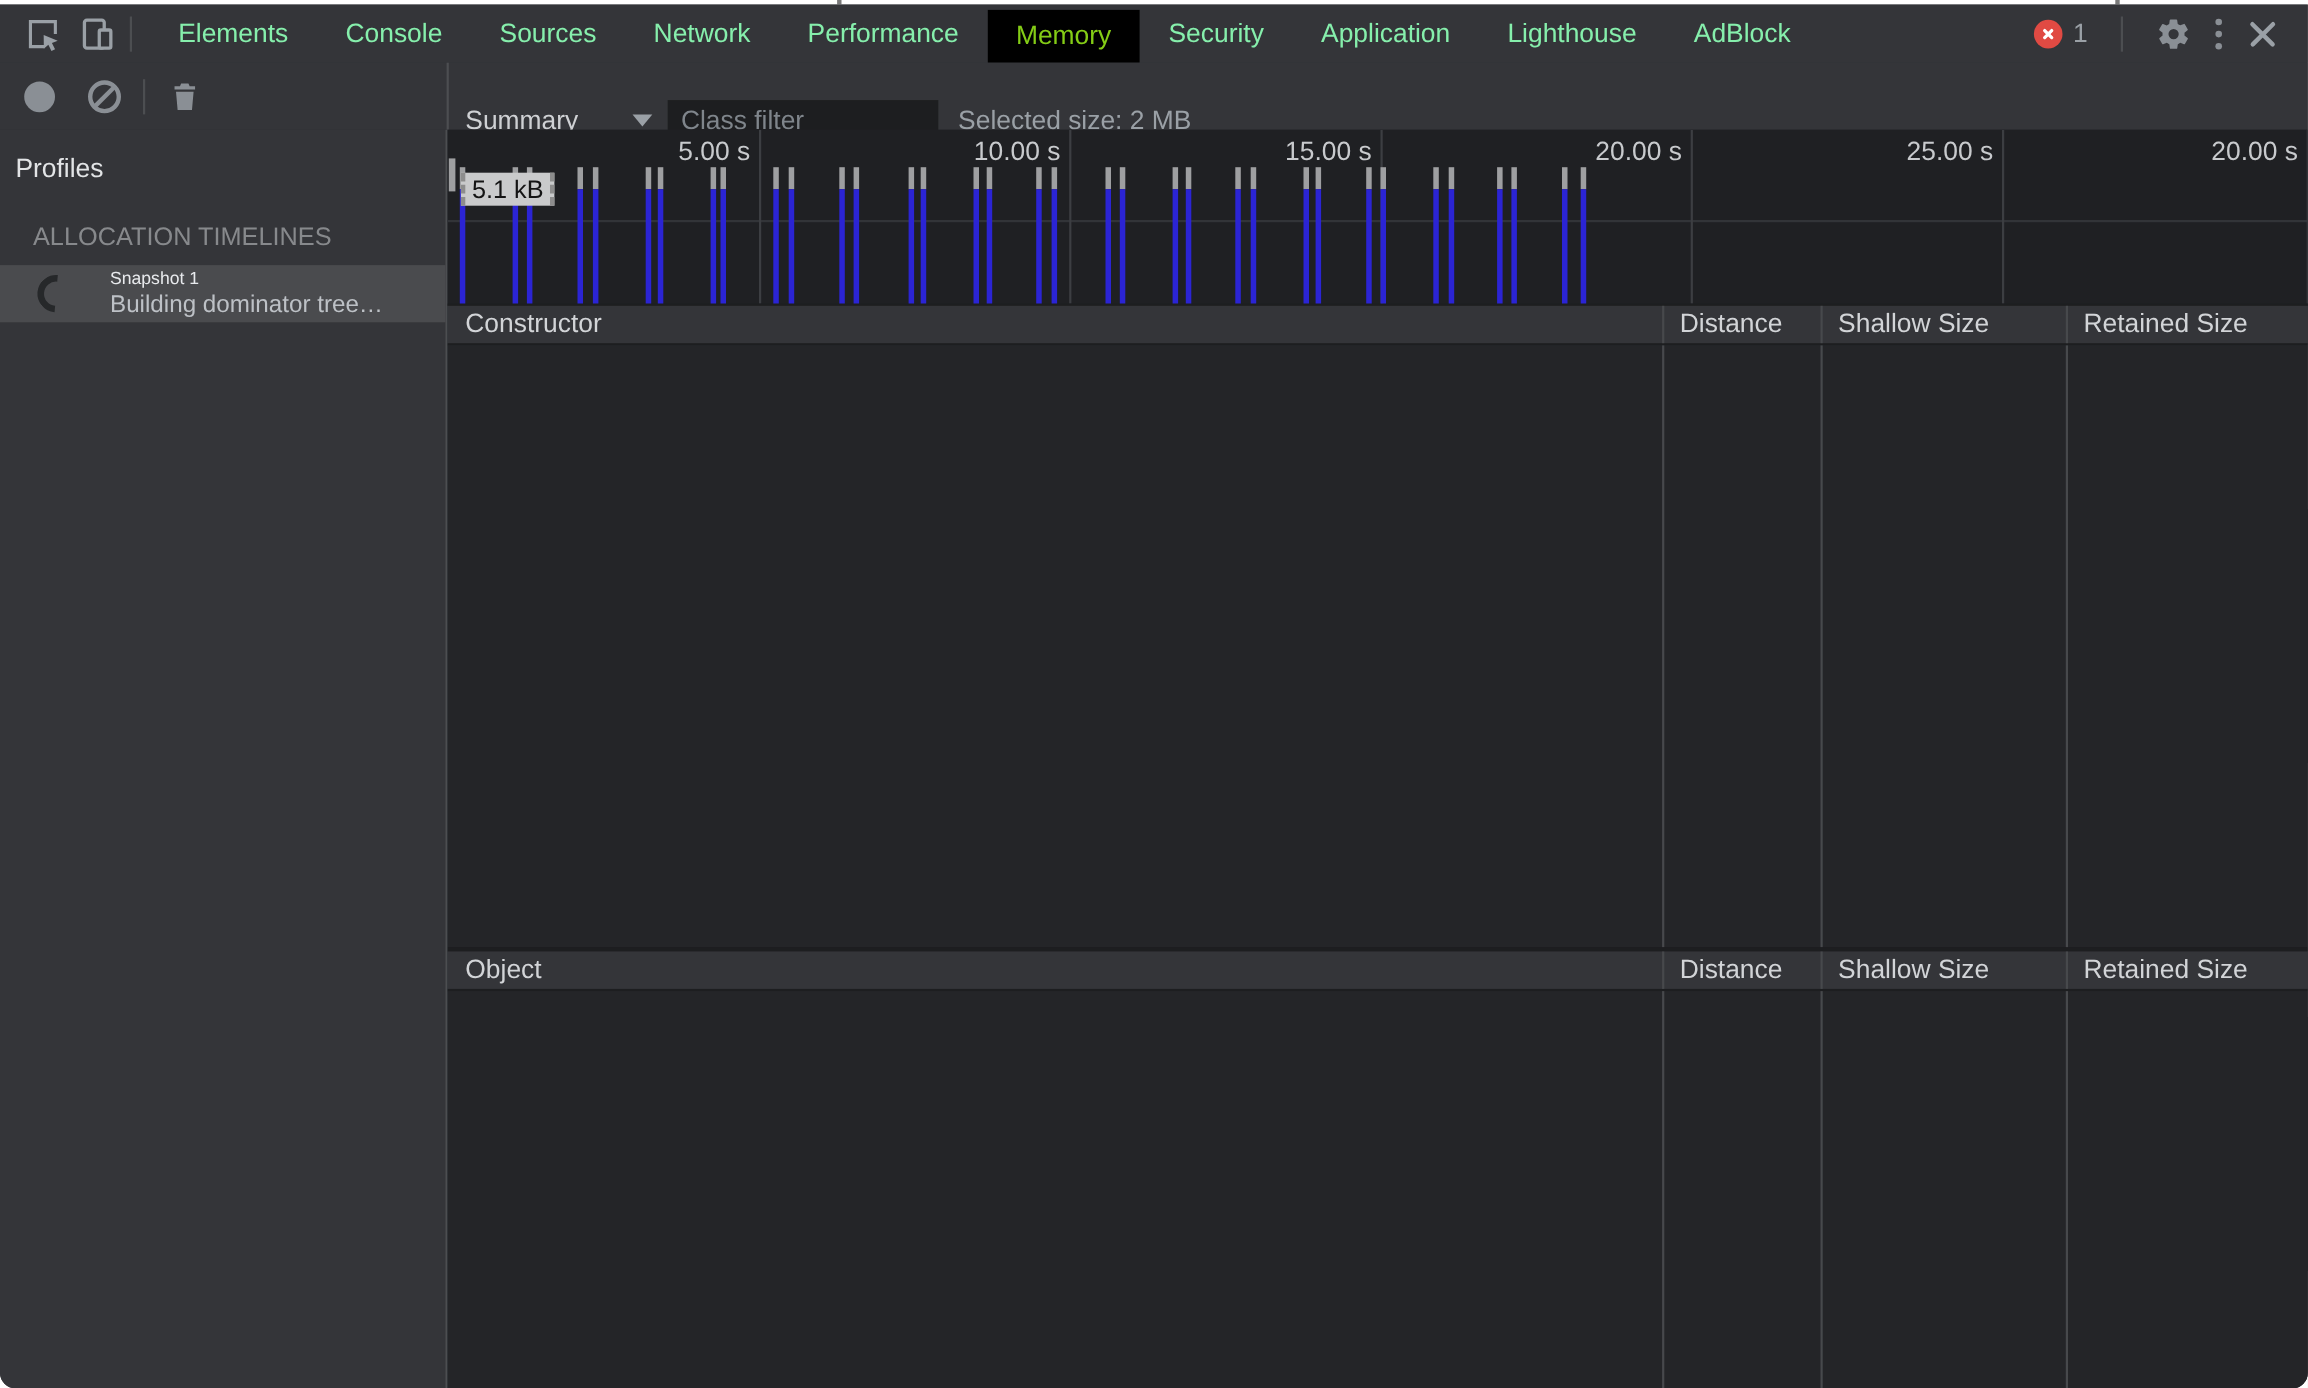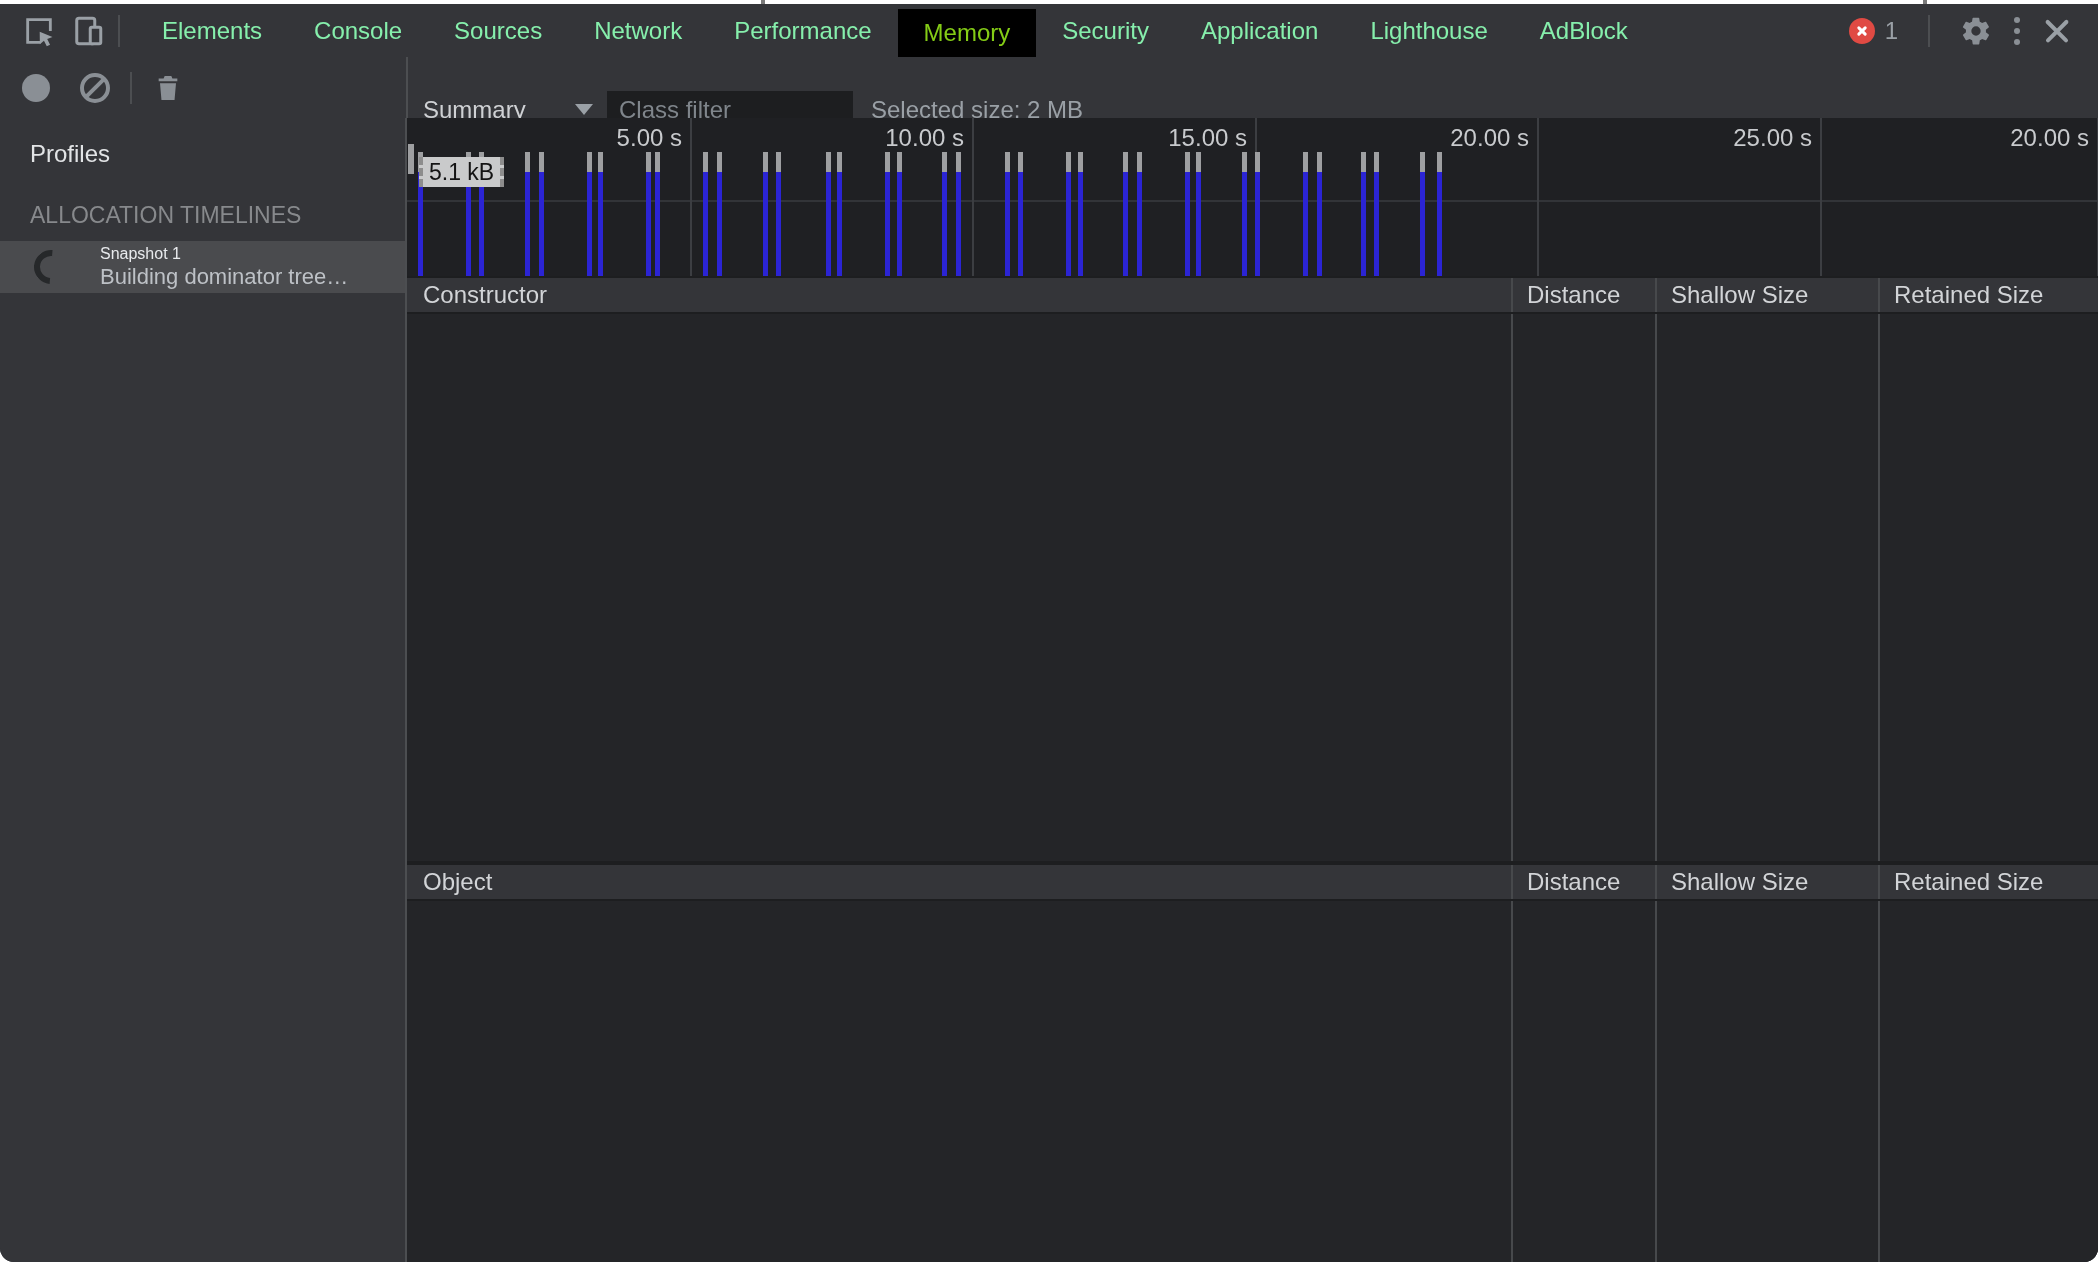--- a/index.html
+++ b/index.html
@@ -50,21 +50,21 @@
                 border-top:11px solid #9aa0a6; }
   .class-filter { margin-left:14px; width:246px; height:38px; background:#1d1e20; border:none;
                   color:#cfd1d4; font-size:24px; padding:0 12px; outline:none;
                   font-family:"Liberation Sans", sans-serif; }
   .class-filter::placeholder { color:#7f858b; }
   .selected-size { margin-left:18px; color:#9aa0a6; font-size:24px; }
 
   
   .content { position:absolute; top:114px; left:0; right:0; bottom:0; display:flex; }
   .sidebar { width:407px; flex-shrink:0; background:#343539; border-right:2px solid #4c4e51; }
-  .profiles-title { padding:22px 0 0 30px; font-size:24px; color:#e2e4e6; }
+  .profiles-title { padding:22px 0 0 14px; font-size:24px; color:#e2e4e6; }
   .section-title { padding:34px 0 12px 30px; font-size:23px; color:#87898c; }
   .snapshot-row { height:52px; background:#4a4b4e; display:flex; align-items:center; cursor:pointer; position:relative; }
   .spinner { position:absolute; left:34px; top:9px; width:34px; height:34px; border-radius:50%;
              border:6px solid transparent; border-left-color:#26282a; border-top-color:#26282a;
              transform:rotate(-40deg); }
   .snapshot-text { margin-left:100px; line-height:1.05; }
   .snapshot-name { font-size:16px; color:#e8eaed; }
   .snapshot-status { font-size:22px; color:#bdc1c6; margin-top:2px; }
 
   .main { flex:1; min-width:0; display:flex; flex-direction:column; background:#242528; }

